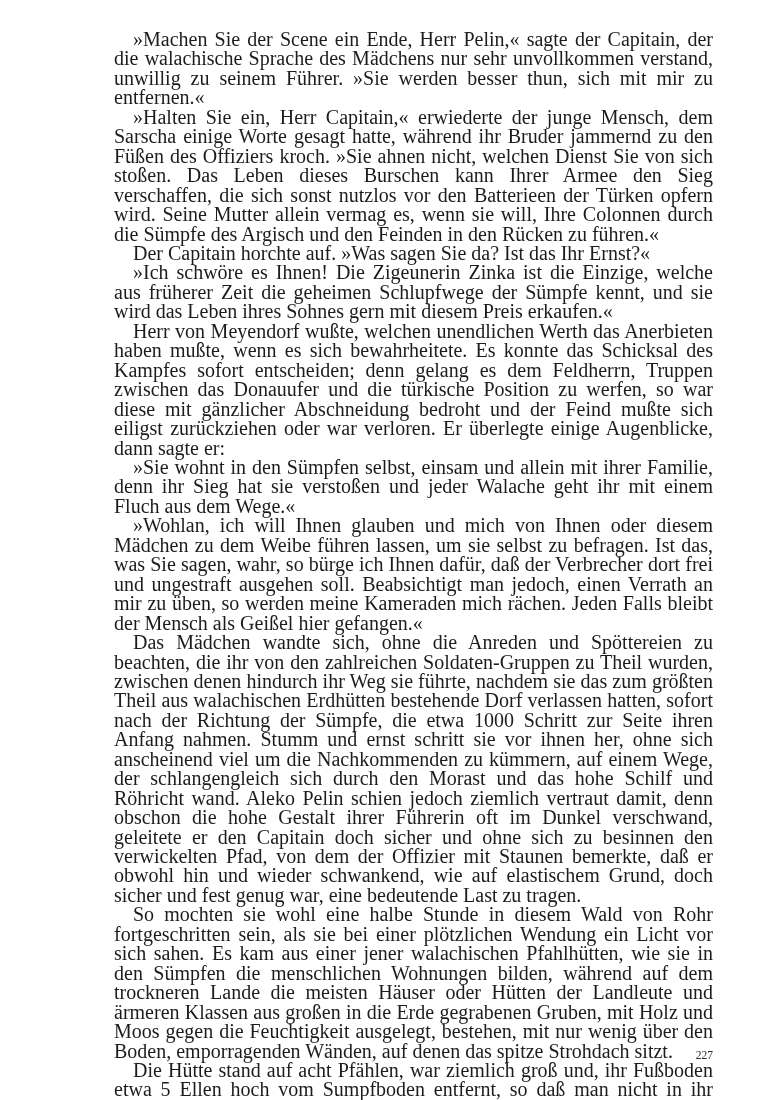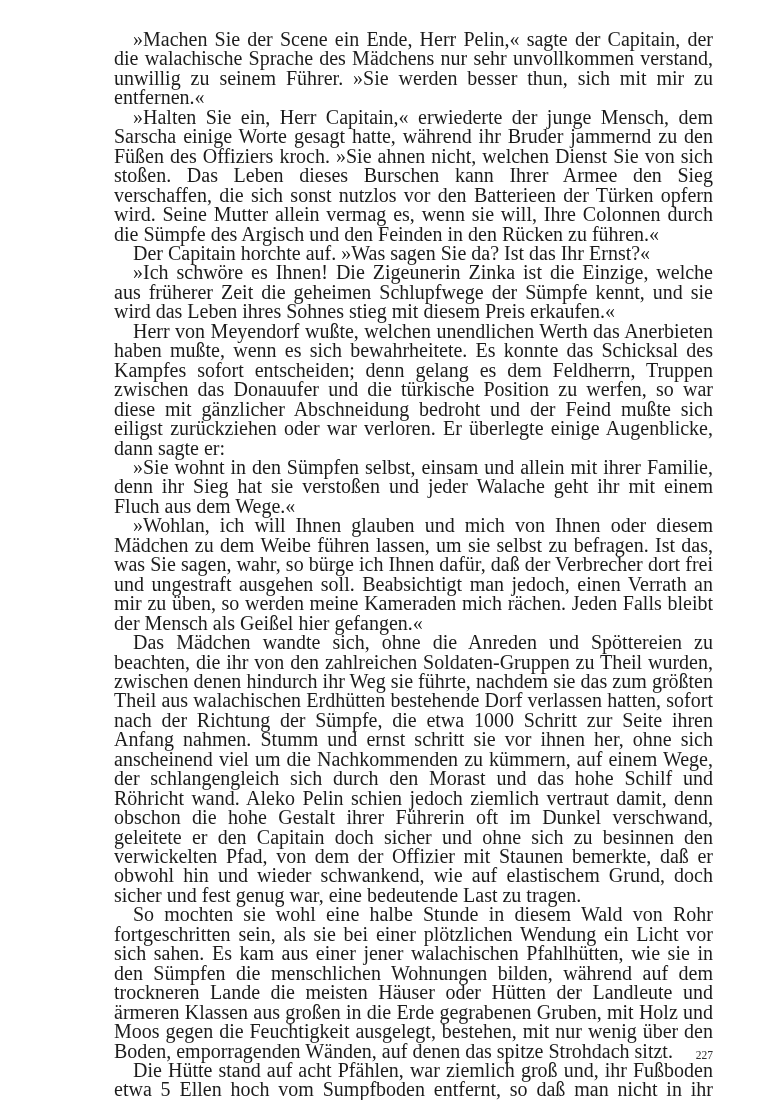--- a/index.html
+++ b/index.html
@@ -41,21 +41,21 @@
   }
 </style>
 </head>
 <body>
 
 <div class="page">
   <div class="text-block">
       <p class="para">»Machen Sie der Scene ein Ende, Herr Pelin,« sagte der Capitain, der die walachische Sprache des Mädchens nur sehr unvollkommen verstand, unwillig zu seinem Führer. »Sie werden besser thun, sich mit mir zu entfernen.«</p>
       <p class="para">»Halten Sie ein, Herr Capitain,« erwiederte der junge Mensch, dem Sarscha einige Worte gesagt hatte, während ihr Bruder jammernd zu den Füßen des Offiziers kroch. »Sie ahnen nicht, welchen Dienst Sie von sich stoßen. Das Leben dieses Burschen kann Ihrer Armee den Sieg verschaffen, die sich sonst nutzlos vor den Batterieen der Türken opfern wird. Seine Mutter allein vermag es, wenn sie will, Ihre Colonnen durch die Sümpfe des Argisch und den Feinden in den Rücken zu führen.«</p>
       <p class="para">Der Capitain horchte auf. »Was sagen Sie da? Ist das Ihr Ernst?«</p>
-      <p class="para">»Ich schwöre es Ihnen! Die Zigeunerin Zinka ist die Einzige, welche aus früherer Zeit die geheimen Schlupfwege der Sümpfe kennt, und sie wird das Leben ihres Sohnes stieg mit diesem Preis erkaufen.«</p>
+      <p class="para">»Ich schwöre es Ihnen! Die Zigeunerin Zinka ist die Einzige, welche aus früherer Zeit die geheimen Schlupfwege der Sümpfe kennt, und sie wird das Leben ihres Sohnes gern mit diesem Preis erkaufen.«</p>
       <p class="para">Herr von Meyendorf wußte, welchen unendlichen Werth das Anerbieten haben mußte, wenn es sich bewahrheitete. Es konnte das Schicksal des Kampfes sofort entscheiden; denn gelang es dem Feldherrn, Truppen zwischen das Donauufer und die türkische Position zu werfen, so war diese mit gänzlicher Abschneidung bedroht und der Feind mußte sich eiligst zurückziehen oder war verloren. Er überlegte einige Augenblicke, dann sagte er:</p>
       <p class="para">»Sie wohnt in den Sümpfen selbst, einsam und allein mit ihrer Familie, denn ihr Sieg hat sie verstoßen und jeder Walache geht ihr mit einem Fluch aus dem Wege.«</p>
       <p class="para">»Wohlan, ich will Ihnen glauben und mich von Ihnen oder diesem Mädchen zu dem Weibe führen lassen, um sie selbst zu befragen. Ist das, was Sie sagen, wahr, so bürge ich Ihnen dafür, daß der Verbrecher dort frei und ungestraft ausgehen soll. Beabsichtigt man jedoch, einen Verrath an mir zu üben, so werden meine Kameraden mich rächen. Jeden Falls bleibt der Mensch als Geißel hier gefangen.«</p>
       <p class="para">Das Mädchen wandte sich, ohne die Anreden und Spöttereien zu beachten, die ihr von den zahlreichen Soldaten-Gruppen zu Theil wurden, zwischen denen hindurch ihr Weg sie führte, nachdem sie das zum größten Theil aus walachischen Erdhütten bestehende Dorf verlassen hatten, sofort nach der Richtung der Sümpfe, die etwa 1000 Schritt zur Seite ihren Anfang nahmen. Stumm und ernst schritt sie vor ihnen her, ohne sich anscheinend viel um die Nachkommenden zu kümmern, auf einem Wege, der schlangengleich sich durch den Morast und das hohe Schilf und Röhricht wand. Aleko Pelin schien jedoch ziemlich vertraut damit, denn obschon die hohe Gestalt ihrer Führerin oft im Dunkel verschwand, geleitete er den Capitain doch sicher und ohne sich zu besinnen den verwickelten Pfad, von dem der Offizier mit Staunen bemerkte, daß er obwohl hin und wieder schwankend, wie auf elastischem Grund, doch sicher und fest genug war, eine bedeutende Last zu tragen.</p>
       <p class="para">So mochten sie wohl eine halbe Stunde in diesem Wald von Rohr fortgeschritten sein, als sie bei einer plötzlichen Wendung ein Licht vor sich sahen. Es kam aus einer jener walachischen Pfahlhütten, wie sie in den Sümpfen die menschlichen Wohnungen bilden, während auf dem trockneren Lande die meisten Häuser oder Hütten der Landleute und ärmeren Klassen aus großen in die Erde gegrabenen Gruben, mit Holz und Moos gegen die Feuchtigkeit ausgelegt, bestehen, mit nur wenig über den Boden, emporragenden Wänden, auf denen das spitze Strohdach sitzt.</p>
       <p class="para">Die Hütte stand auf acht Pfählen, war ziemlich groß und, ihr Fußboden etwa 5 Ellen hoch vom Sumpfboden entfernt, so daß man nicht in ihr Inneres blicken konnte. Sie bestand aus Balken und Flechtwerk von Rohr, das mit Lehm und Mörtel zu einer ziemlich festen Masse</p>
     </div>
   <div class="page-number">227</div>
 </div>
 

